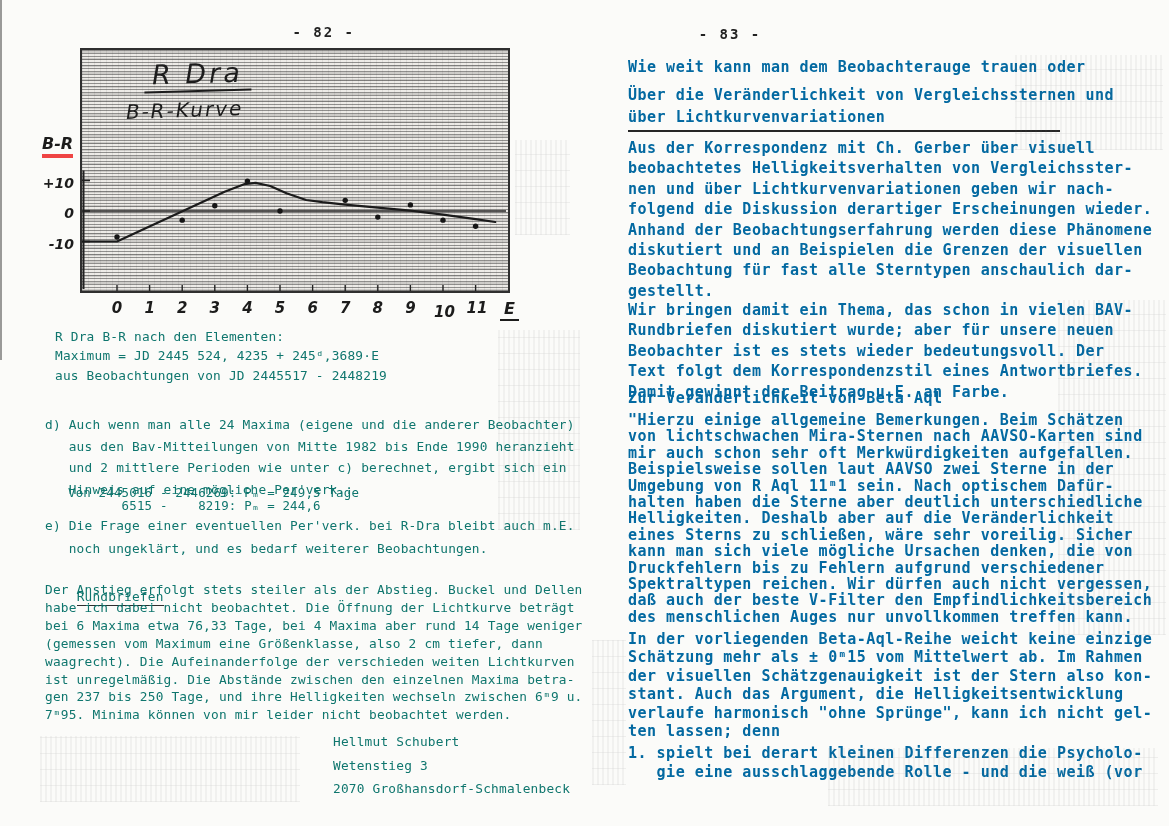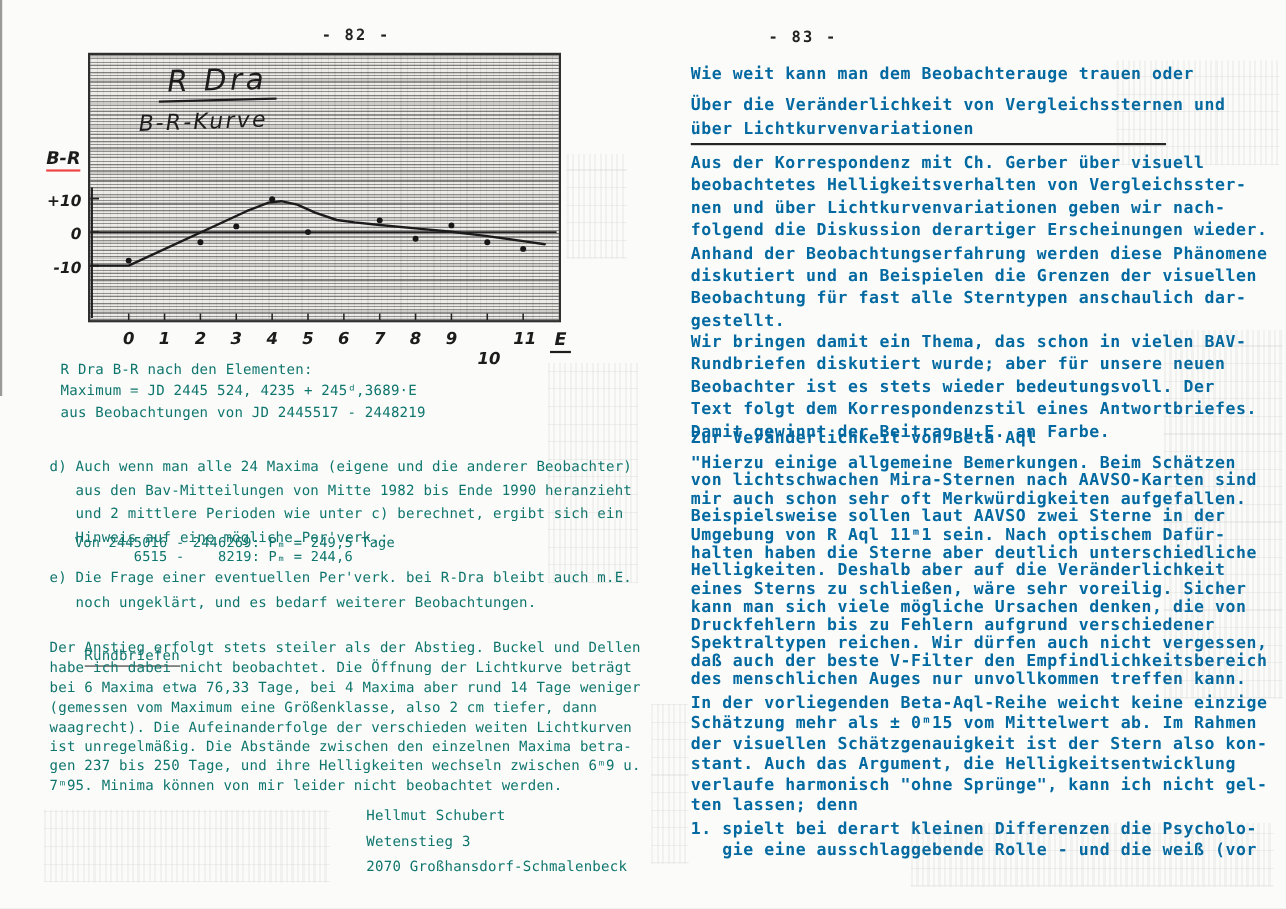--- a/index.html
+++ b/index.html
@@ -18,21 +18,21 @@
   .chart-wrap{left:80px;top:48px;width:430px;height:245px;border:2px solid #2f2f2f;box-sizing:border-box;
       background-color:#edebe7;
       background-image:
         repeating-linear-gradient(0deg, rgba(42,42,42,.48) 0px, rgba(42,42,42,.48) 1px, transparent 1px, transparent 3px),
         repeating-linear-gradient(0deg, rgba(42,42,42,.16) 0px, rgba(42,42,42,.16) 2px, transparent 2px, transparent 7px),
         repeating-linear-gradient(90deg, rgba(80,80,80,.10) 0px, rgba(80,80,80,.10) 1px, transparent 1px, transparent 6px);}
   .hand{font-family:"DejaVu Sans","Liberation Sans",sans-serif;font-style:italic;color:#1c1c1c;}
   .hand-title{font-size:27px;letter-spacing:3px;border-bottom:2.5px solid #1c1c1c;padding:0 8px 1px 8px;
       transform:rotate(-1.5deg);}
   .hand-sub{font-size:20px;letter-spacing:2px;transform:rotate(-2deg);}
-  .hand-ylab{font-size:16px;font-weight:bold;border-bottom:2px solid #ef4444;padding-bottom:1px;}
+  .hand-ylab{font-size:16px;font-weight:bold;border-bottom:4px solid #ef4444;padding-bottom:1px;}
   .hand-num{font-size:14px;font-weight:bold;font-style:italic;color:#1c1c1c;
       font-family:"DejaVu Sans","Liberation Sans",sans-serif;}
   .ytick{position:absolute;right:2px;text-align:right;}
   .xtick{position:absolute;width:18px;text-align:center;font-size:15px;}
   
   .ghost{background-image:
         repeating-linear-gradient(0deg, rgba(110,110,110,.30) 0 1px, transparent 1px 16px),
         repeating-linear-gradient(90deg, rgba(110,110,110,.22) 0 2px, transparent 2px 5px);
         opacity:.30;filter:blur(.4px);}
   .edge{background:#4a4a4a;opacity:.55;}
@@ -91,21 +91,21 @@
       <span class="hand-num xtick" style="left: 26px; top: 2px;">0</span>
       <span class="hand-num xtick" style="left: 58.6px; top: 2px;">1</span>
       <span class="hand-num xtick" style="left: 91.2px; top: 2px;">2</span>
       <span class="hand-num xtick" style="left: 123.8px; top: 2px;">3</span>
       <span class="hand-num xtick" style="left: 156.4px; top: 2px;">4</span>
       <span class="hand-num xtick" style="left: 189px; top: 2px;">5</span>
       <span class="hand-num xtick" style="left: 221.6px; top: 2px;">6</span>
       <span class="hand-num xtick" style="left: 254.2px; top: 2px;">7</span>
       <span class="hand-num xtick" style="left: 286.8px; top: 2px;">8</span>
       <span class="hand-num xtick" style="left: 319.4px; top: 2px;">9</span>
-      <span class="hand-num xtick" style="left: 352px; top: 20px;">10</span>
+      <span class="hand-num xtick" style="left: 352px; top: 6px;">10</span>
       <span class="hand-num xtick" style="left: 384.6px; top: 2px;">11</span>
     </div>
 
   <div class="abs hand-num" style="left:500px;top:299px;border-bottom:2px solid #1c1c1c;padding:0 4px 1px 4px;font-size:16px;">E</div>
 
   <div class="abs tw-l" style="left:55px;top:327px;line-height:19.3px;">R Dra B-R nach den Elementen:
 Maximum = JD 2445 524, 4235 + 245ᵈ,3689·E
 aus Beobachtungen von JD 2445517 - 2448219</div>
 
   <div class="abs tw-l" style="left:45px;top:414px;">d) Auch wenn man alle 24 Maxima (eigene und die anderer Beobachter)

